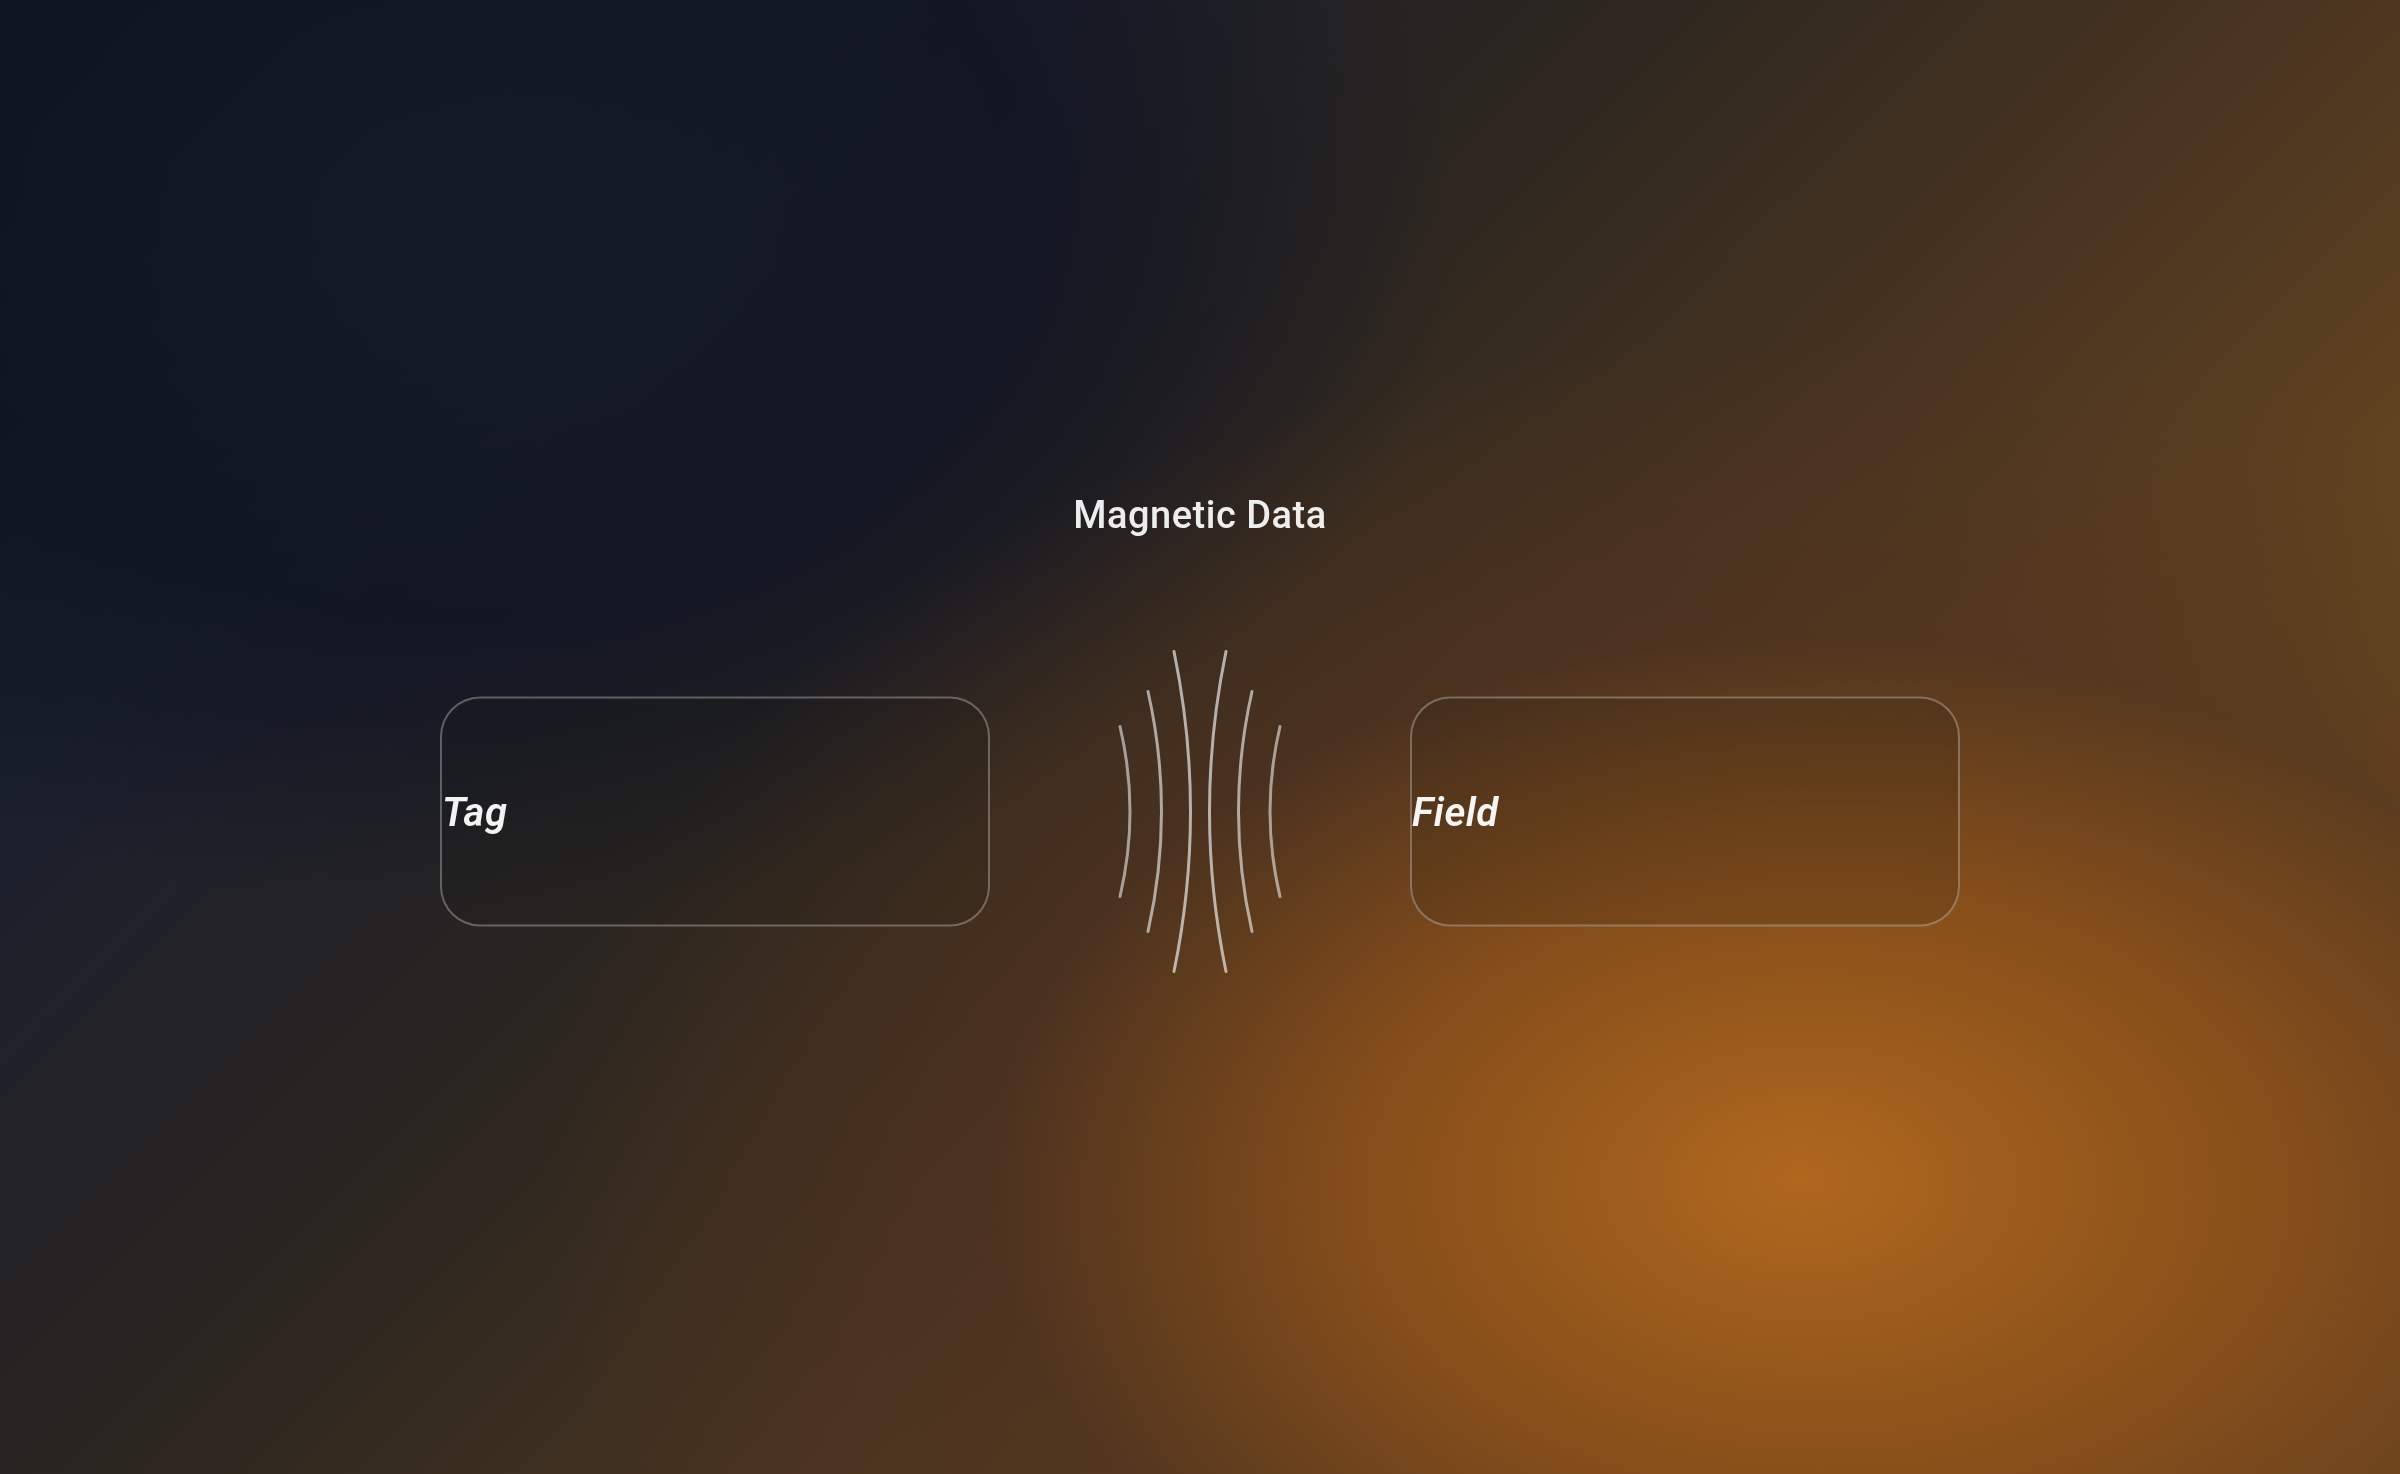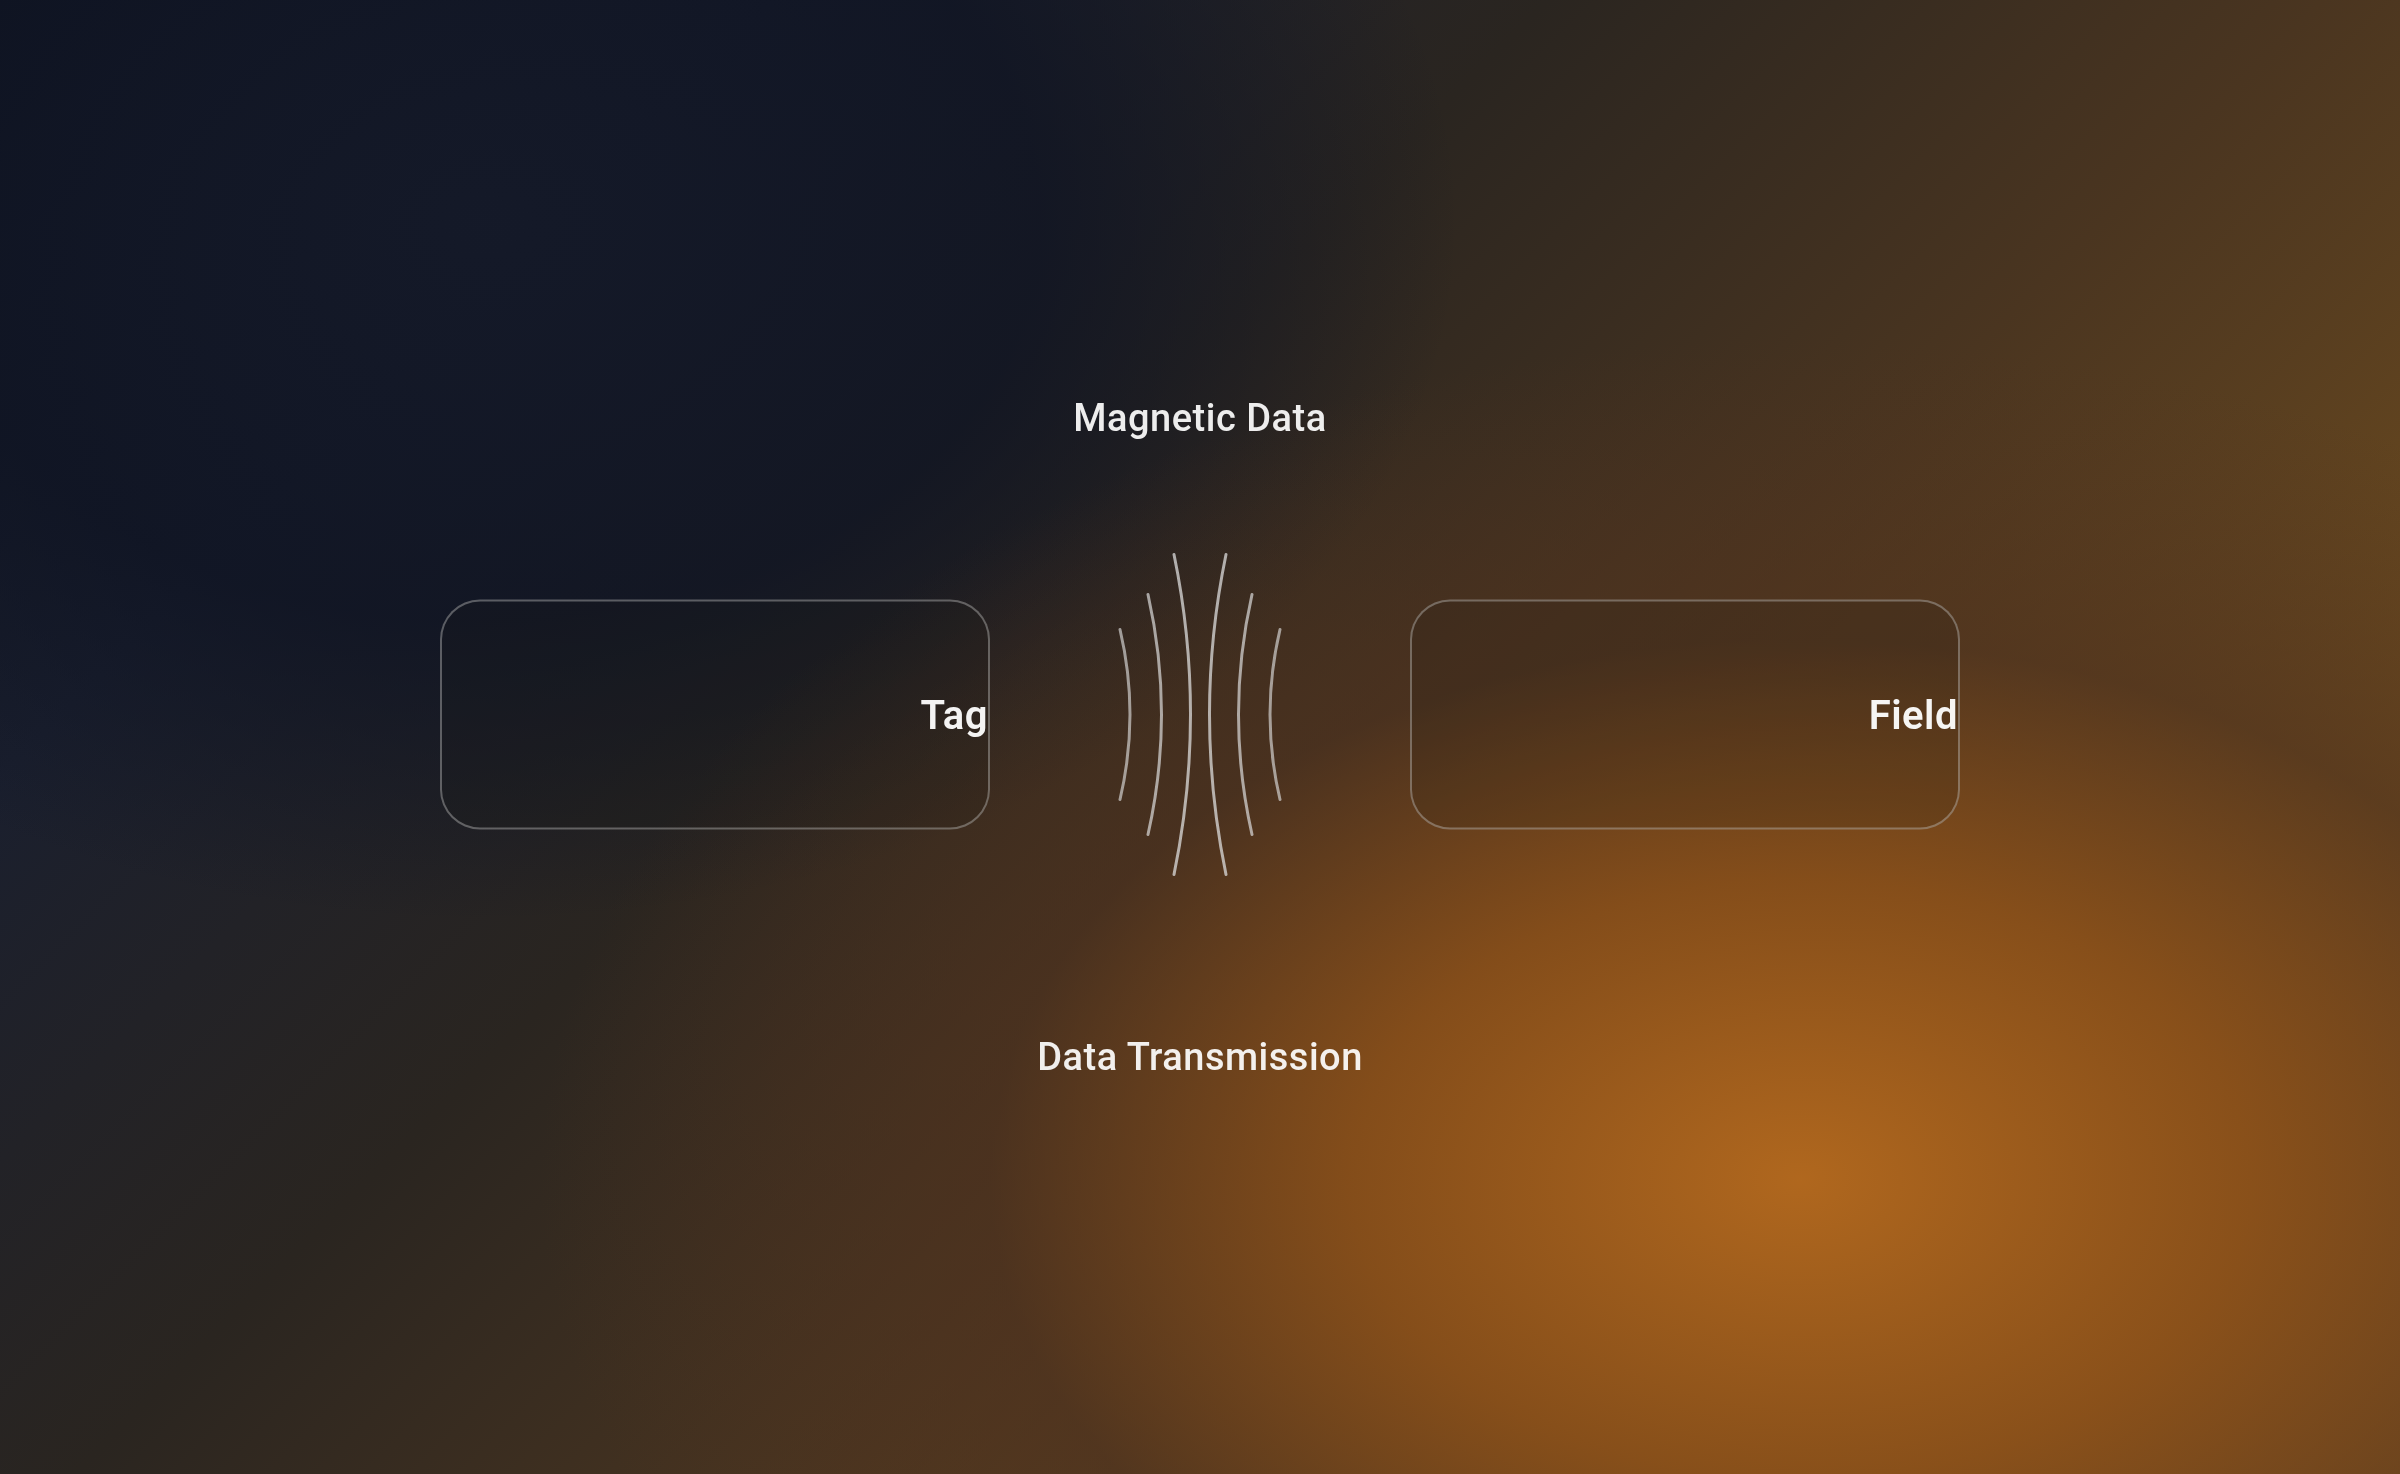--- a/index.html
+++ b/index.html
@@ -46,22 +46,23 @@
       gap: 90px;
     }
 
     .box {
       width: 550px;
       height: 230px;
       border: 2px solid rgba(200, 200, 200, 0.4);
       border-radius: 40px;
       display: flex;
       align-items: center;
-      justify-content: flex-end;
+      justify-content: flex-start;
       background: rgba(30, 25, 20, 0.15);
+      font-style: italic;
     }
 
     .box-label {
       color: rgba(255, 255, 255, 0.95);
       font-size: 40px;
       font-weight: 600;
       letter-spacing: 0.5px;
     }
 
     .wave-icon {
@@ -107,15 +108,14 @@
         <path d="M 200 85 Q 180 170 200 255" stroke="rgba(220,220,220,0.65)" stroke-width="3" fill="none" stroke-linecap="round"></path>
       </svg>
     </div>
 
     <div class="box">
       <span class="box-label">Field</span>
     </div>
 
   </div>
 
-  <div class="bottom-label">Data Transmission</div>
 
 </div>
 
 </body></html>

